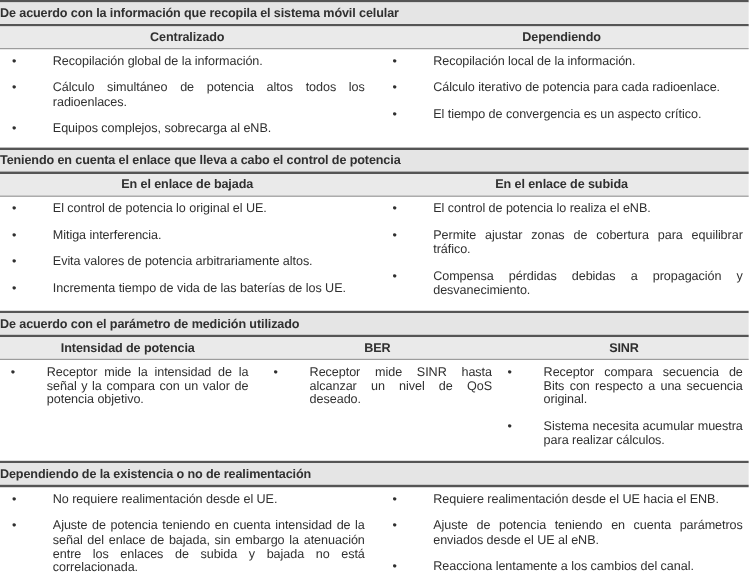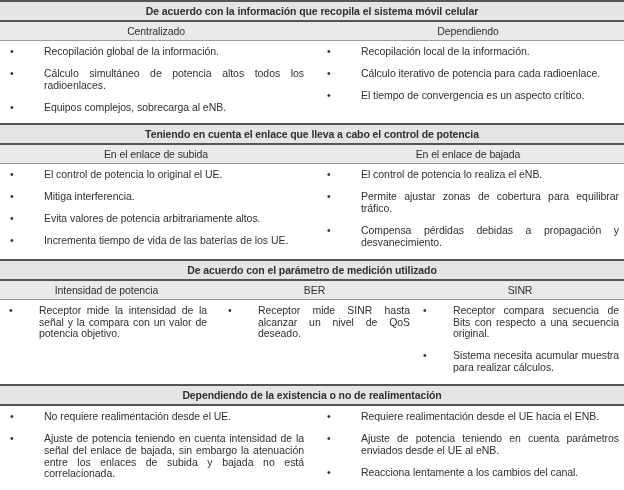--- a/index.html
+++ b/index.html
@@ -14,31 +14,31 @@
     width: 624px;
     border-top: 2px solid #555555;
     border-bottom: 2px solid #555555;
     box-sizing: border-box;
   }
   .sec + .sec { border-top: 2px solid #555555; }
   .sec-header {
     background: #e5e5e5;
     border-bottom: 2px solid #555555;
     font-weight: 700;
-    text-align: center;
-    padding: 3px 10px 3px;
+    text-align: left;
+    padding: 3px 0 3px;
     letter-spacing: -0.1px;
   }
   .col-heads {
     display: grid;
     background: #eaeaea;
     border-bottom: 1px solid #9c9c9c;
   }
   .col-head {
-    font-weight: 400;
+    font-weight: 700;
     text-align: center;
     padding: 3px 4px 3px;
     letter-spacing: -0.1px;
   }
   .sec-body { display: grid; }
   .cols-2 { grid-template-columns: 1fr 1fr; }
   .cols-3 { grid-template-columns: 213fr 203fr 208fr; }
   ul.cell {
     list-style: none;
     margin: 0;
@@ -106,22 +106,22 @@
           <span class="bullet">•</span>
           <span class="item-text">El tiempo de convergencia es un aspecto crítico.</span>
         </li>
       </ul>
     </div>
   </section>
 
   <section class="sec">
     <div class="sec-header">Teniendo en cuenta el enlace que lleva a cabo el control de potencia</div>
     <div class="col-heads cols-2">
+      <div class="col-head">En el enlace de bajada</div>
       <div class="col-head">En el enlace de subida</div>
-      <div class="col-head">En el enlace de bajada</div>
     </div>
     <div class="sec-body cols-2">
       <ul class="cell">
         <li class="item">
           <span class="bullet">•</span>
           <span class="item-text">El control de potencia lo original el UE.</span>
         </li>
         <li class="item">
           <span class="bullet">•</span>
           <span class="item-text">Mitiga interferencia.</span>

